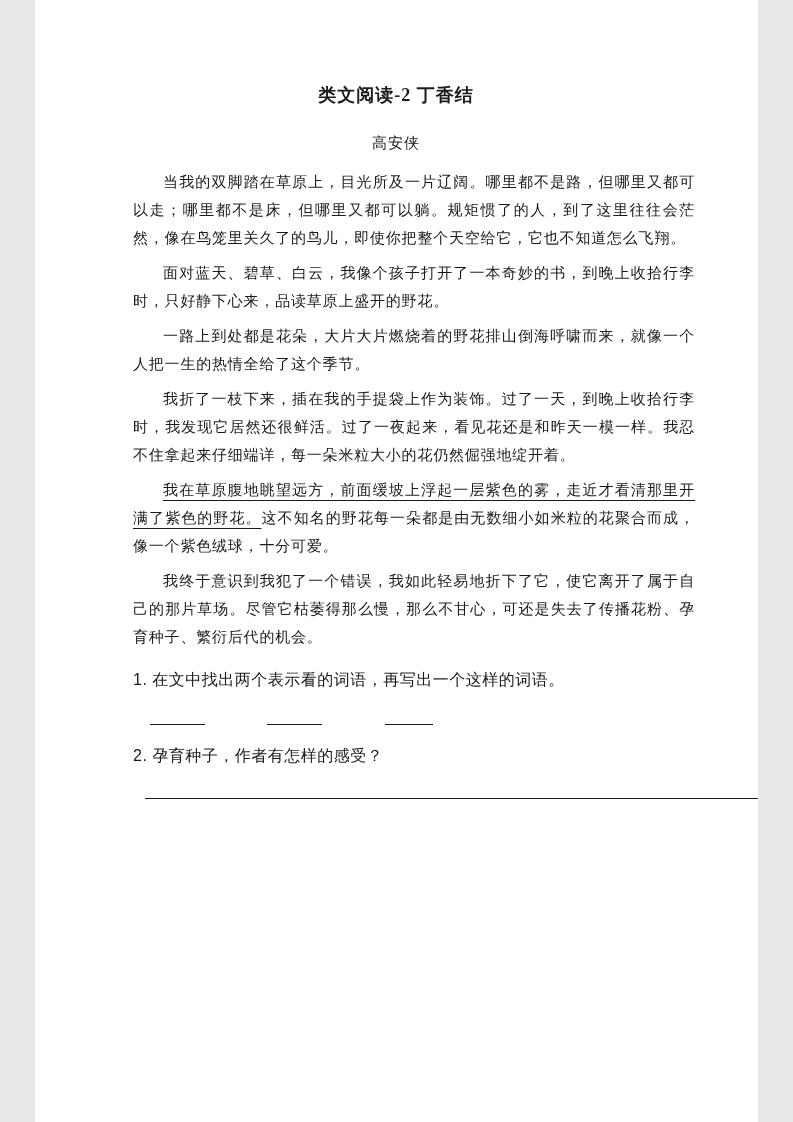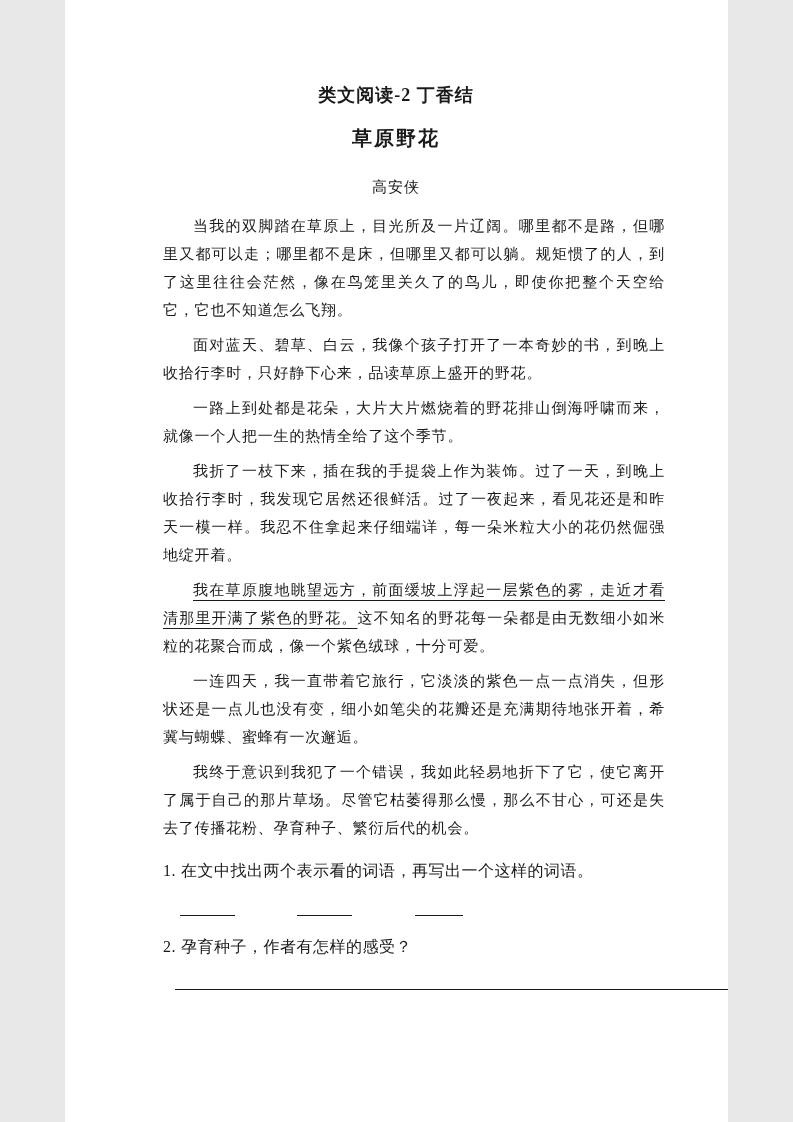--- a/index.html
+++ b/index.html
@@ -3,21 +3,21 @@
 <meta charset="utf-8">
 <style>
   :root {
     --text: #1a1a1a;
     --background: #ffffff;
   }
   * { margin: 0; padding: 0; box-sizing: border-box; }
   html, body { background: #e8e8e8; }
   .page {
     position: relative;
-    width: 663px;
+    width: 723px;
     height: 1122px;
     margin: 0 auto;
     background: var(--background, #fff);
     color: var(--text, #1a1a1a);
     font-family: "Liberation Serif", serif;
     overflow: hidden;
   }
   .content {
     padding: 84px 63px 0 62px;
   }
@@ -62,21 +62,21 @@
     text-decoration-thickness: 1px;
     text-underline-offset: 5px;
   }
   .u-solid {
     text-decoration: underline;
     text-decoration-style: solid;
     text-decoration-thickness: 1px;
     text-underline-offset: 5px;
   }
   .question {
-    font-family: Liberation Serif, serif;
+    font-family: Liberation Sans, sans-serif;
     font-size: 16px;
     line-height: 22px;
     letter-spacing: 0.5px;
     margin-left: 36px;
   }
   .question-1 { margin-top: 18px; }
   .question-2 { margin-top: 20px; }
   .q-number { margin-right: 5px; }
   .blank-row {
     margin-top: 32px;
@@ -102,38 +102,36 @@
   }
 </style>
 </head>
 <body>
 
 <div class="page">
   <div class="content">
 
     <div class="doc-header-title">类文阅读-2 丁香结</div>
 
-    <div class="article-title">草原野花</div>
 
     <div class="article-author">高安侠</div>
 
     <div class="article-body">
 
       <p class="para"><span>当我的双脚踏在草原上，目光所及一片辽阔。哪里都不是路，但哪里又都可以走；哪里都不是床，但哪里又都可以躺。规矩惯了的人，到了这里往往会茫然，像在鸟笼里关久了的鸟儿，即使你把整个天空给它，它也不知道怎么飞翔。</span></p>
 
       <p class="para"><span>面对蓝天、碧草、白云，我像个孩子打开了一本奇妙的书，到晚上收拾行李时，只好静下心来，品读草原上盛开的野花。</span></p>
 
 
       <p class="para"><span>一路上到处都是花朵，大片大片燃烧着的野花排山倒海呼啸而来，就像一个人把一生的热情全给了这个季节。</span></p>
 
       <p class="para"><span>我折了一枝下来，插在我的手提袋上作为装饰。过了一天，到晚上收拾行李时，我发现它居然还很鲜活。过了一夜起来，看见花还是和昨天一模一样。我忍不住拿起来仔细端详，每一朵米粒大小的花仍然倔强地绽开着。</span></p>
 
       <p class="para"><span class="u-solid">我在草原腹地眺望远方，前面缓坡上浮起一层紫色的雾，走近才看清那里开满了紫色的野花。</span><span>这不知名的野花每一朵都是由无数细小如米粒的花聚合而成，像一个紫色绒球，十分可爱。</span></p>
 
-      <p class="para"><span>一连四天，我一直带着它旅行，它淡淡的紫色一点一点消失，但形状还是一点儿也没有变，细小如笔尖的花瓣还是充满期待地张开着，希冀与蝴蝶、蜜蜂有一次邂逅。</span></p>
 
       <p class="para"><span>我终于意识到我犯了一个错误，我如此轻易地折下了它，使它离开了属于自己的那片草场。尽管它枯萎得那么慢，那么不甘心，可还是失去了传播花粉、孕育种子、繁衍后代的机会。</span></p>
 
 
     </div>
 
     <div class="question question-1">
       <span class="q-number">1.</span><span>在文中找出两个表示看的词语，再写出一个这样的词语。</span>
     </div>
 

